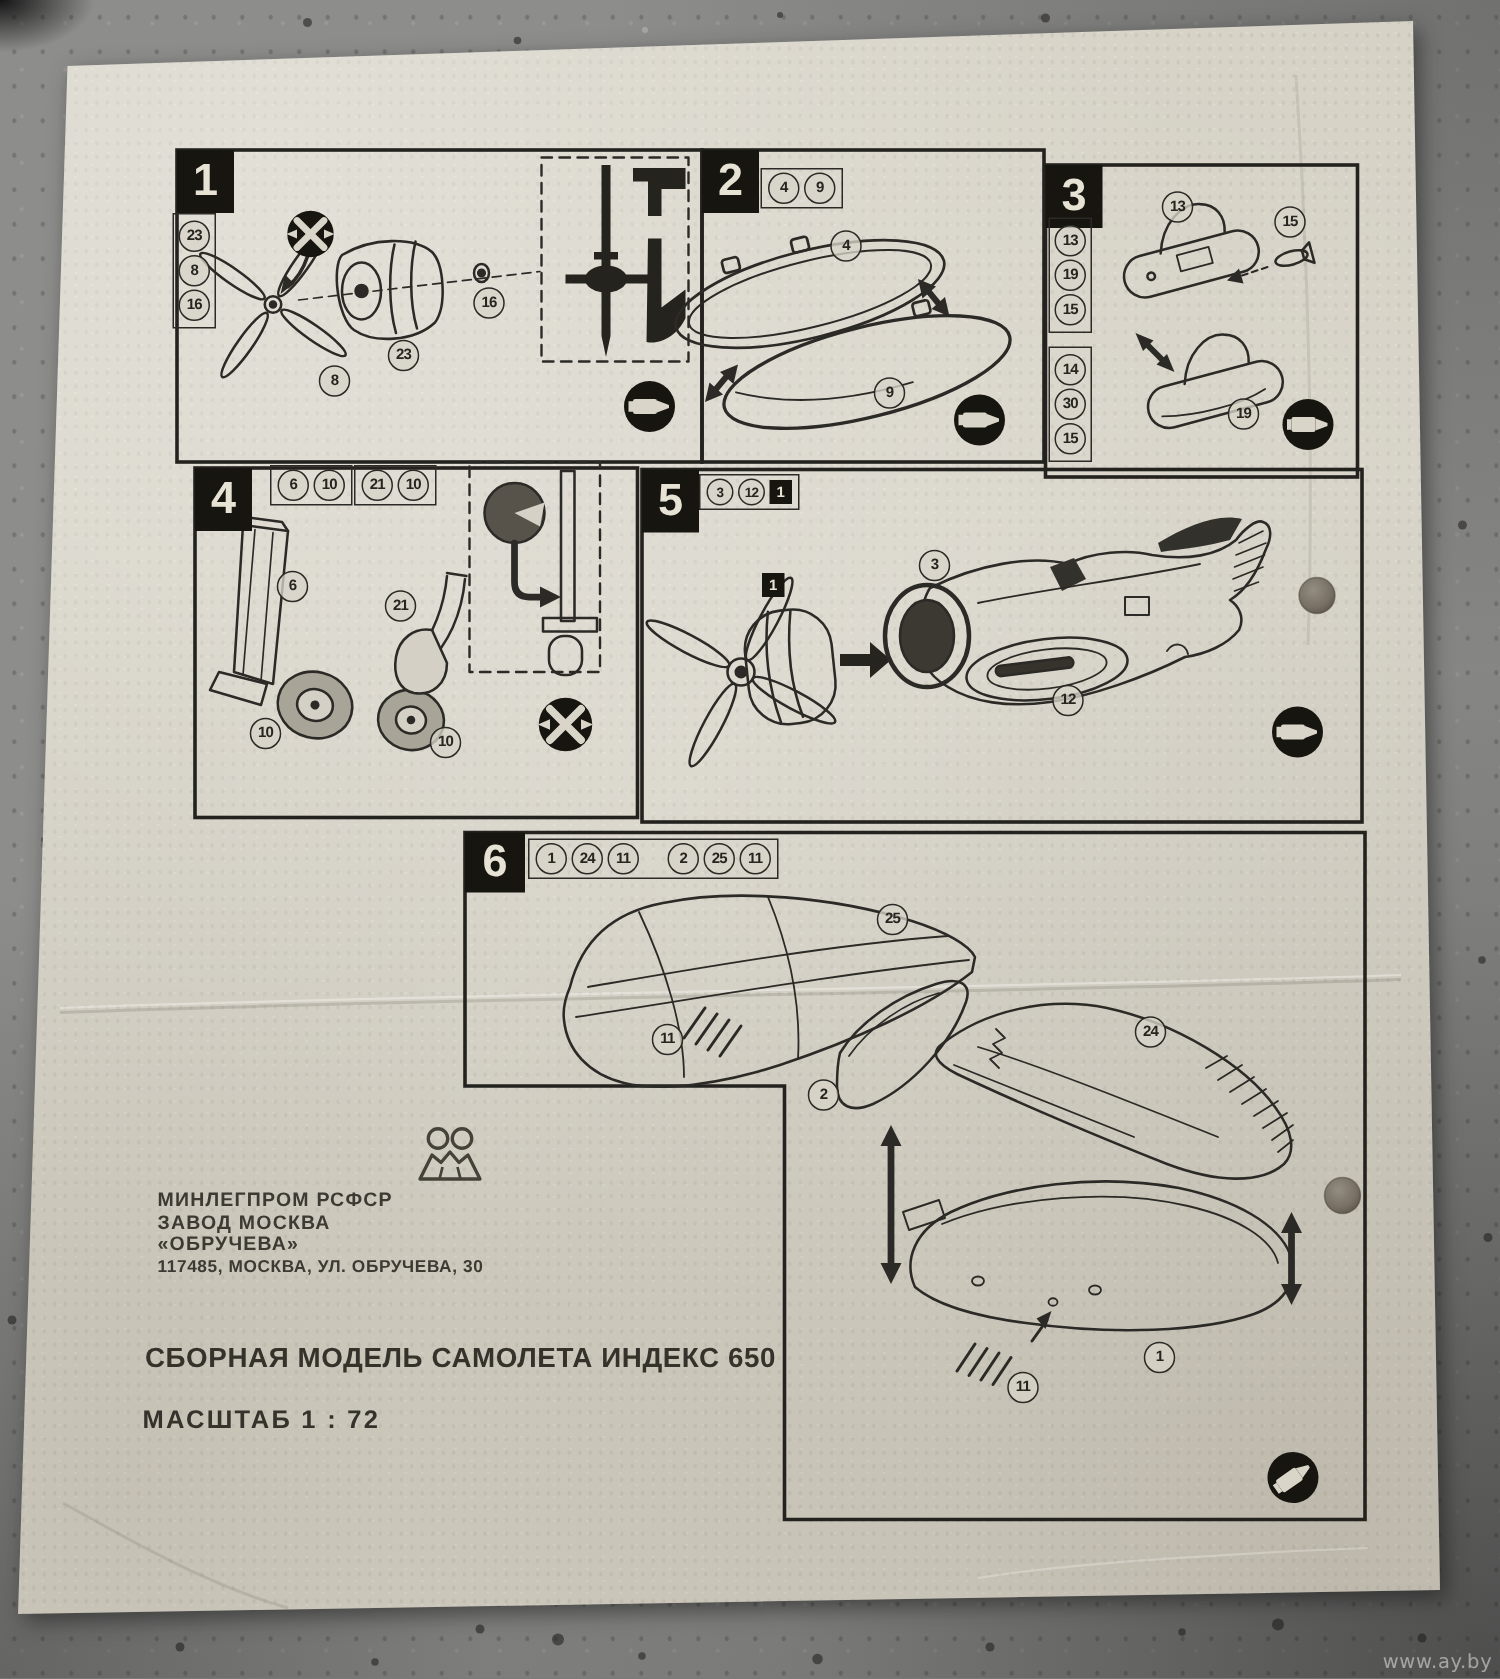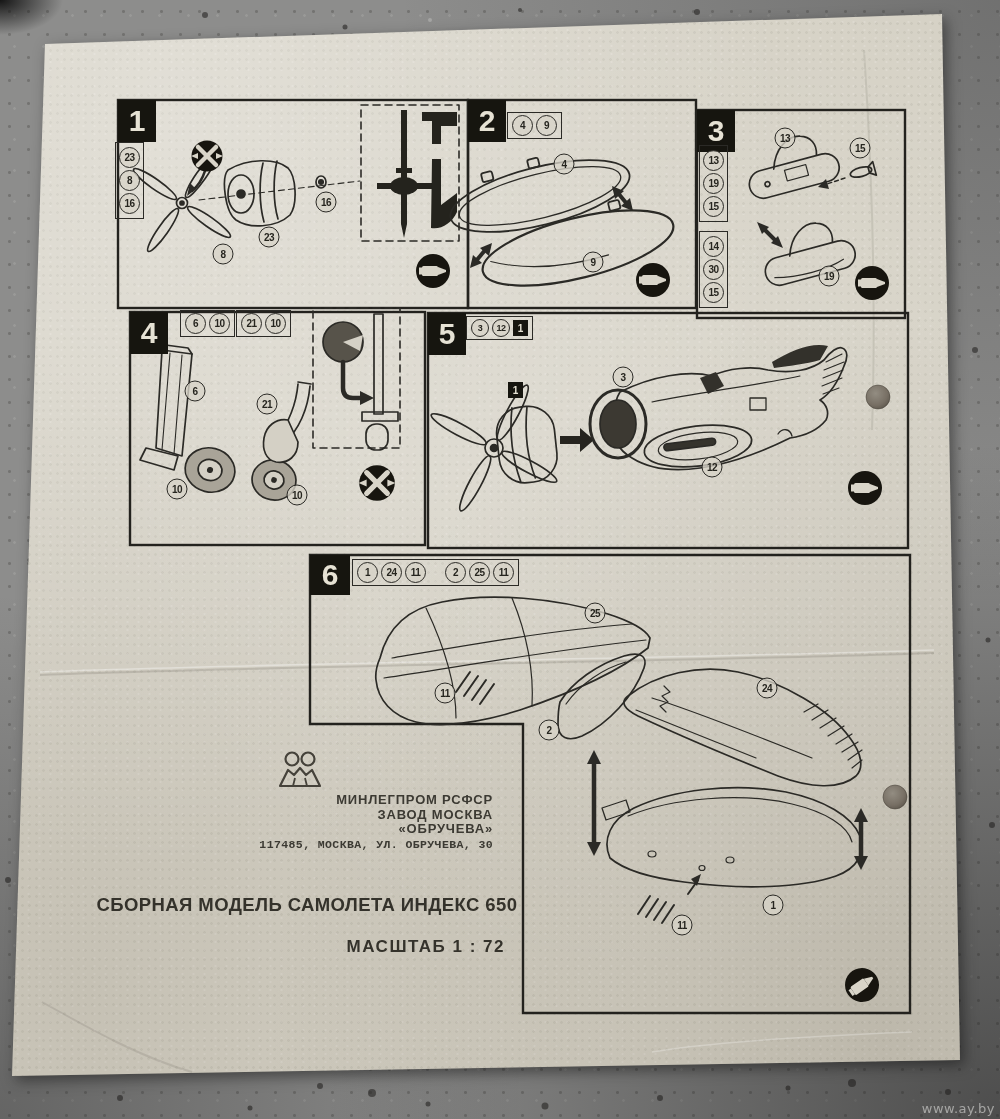--- a/index.html
+++ b/index.html
@@ -35,26 +35,26 @@
   .callout{position:absolute;transform:translate(-50%,-50%);}
   .chip-box{position:absolute;display:flex;align-items:center;gap:3px;border:1.6px solid #2b2a26;
     padding:2px 4px;background:transparent;}
   .chip-box.v{flex-direction:column;gap:2px;padding:4px 3px;}
   .hgap{width:13px;height:1px;}
   .step-badge{position:absolute;width:38px;height:42px;background:#16150f;color:#e6e2d4;
     display:flex;align-items:center;justify-content:center;font:700 30px "Liberation Sans",sans-serif;}
   .sub-badge{width:15px;height:16px;background:#16150f;color:#e6e2d4;display:flex;align-items:center;
     justify-content:center;font:700 10px "Liberation Sans",sans-serif;flex:0 0 auto;}
   .abs{position:absolute;}
-  .pub{position:absolute;left:81px;top:783px;width:400px;text-align:right;color:#3c3a33;
+  .pub{position:absolute;left:93px;top:783px;width:400px;text-align:left;color:#3c3a33;
     font:700 13px/14.5px "Liberation Sans",sans-serif;letter-spacing:0.8px;}
-  .pub .addr{font-size:11.5px;letter-spacing:0.4px;margin-top:1px;font-family:Liberation Mono, monospace;}
+  .pub .addr{font-size:11.5px;letter-spacing:0.4px;margin-top:1px;}
   .doc-title{position:absolute;left:83px;top:884px;width:424px;text-align:center;color:#34322b;
     font:700 18.5px "Liberation Sans",sans-serif;letter-spacing:0.4px;white-space:nowrap;}
-  .doc-scale{position:absolute;left:83px;top:927px;width:410px;text-align:right;color:#34322b;
+  .doc-scale{position:absolute;left:83px;top:927px;width:410px;text-align:left;color:#34322b;
     font:700 17px "Liberation Sans",sans-serif;letter-spacing:1.5px;}
   .wm{position:absolute;right:5px;bottom:3px;color:rgba(234,234,232,0.55);
     font:400 13px "DejaVu Sans",sans-serif;letter-spacing:0.5px;}
 </style>
 </head>
 <body>
 
 <div class="scene">
 
   <svg class="art" width="1000" height="1119">

